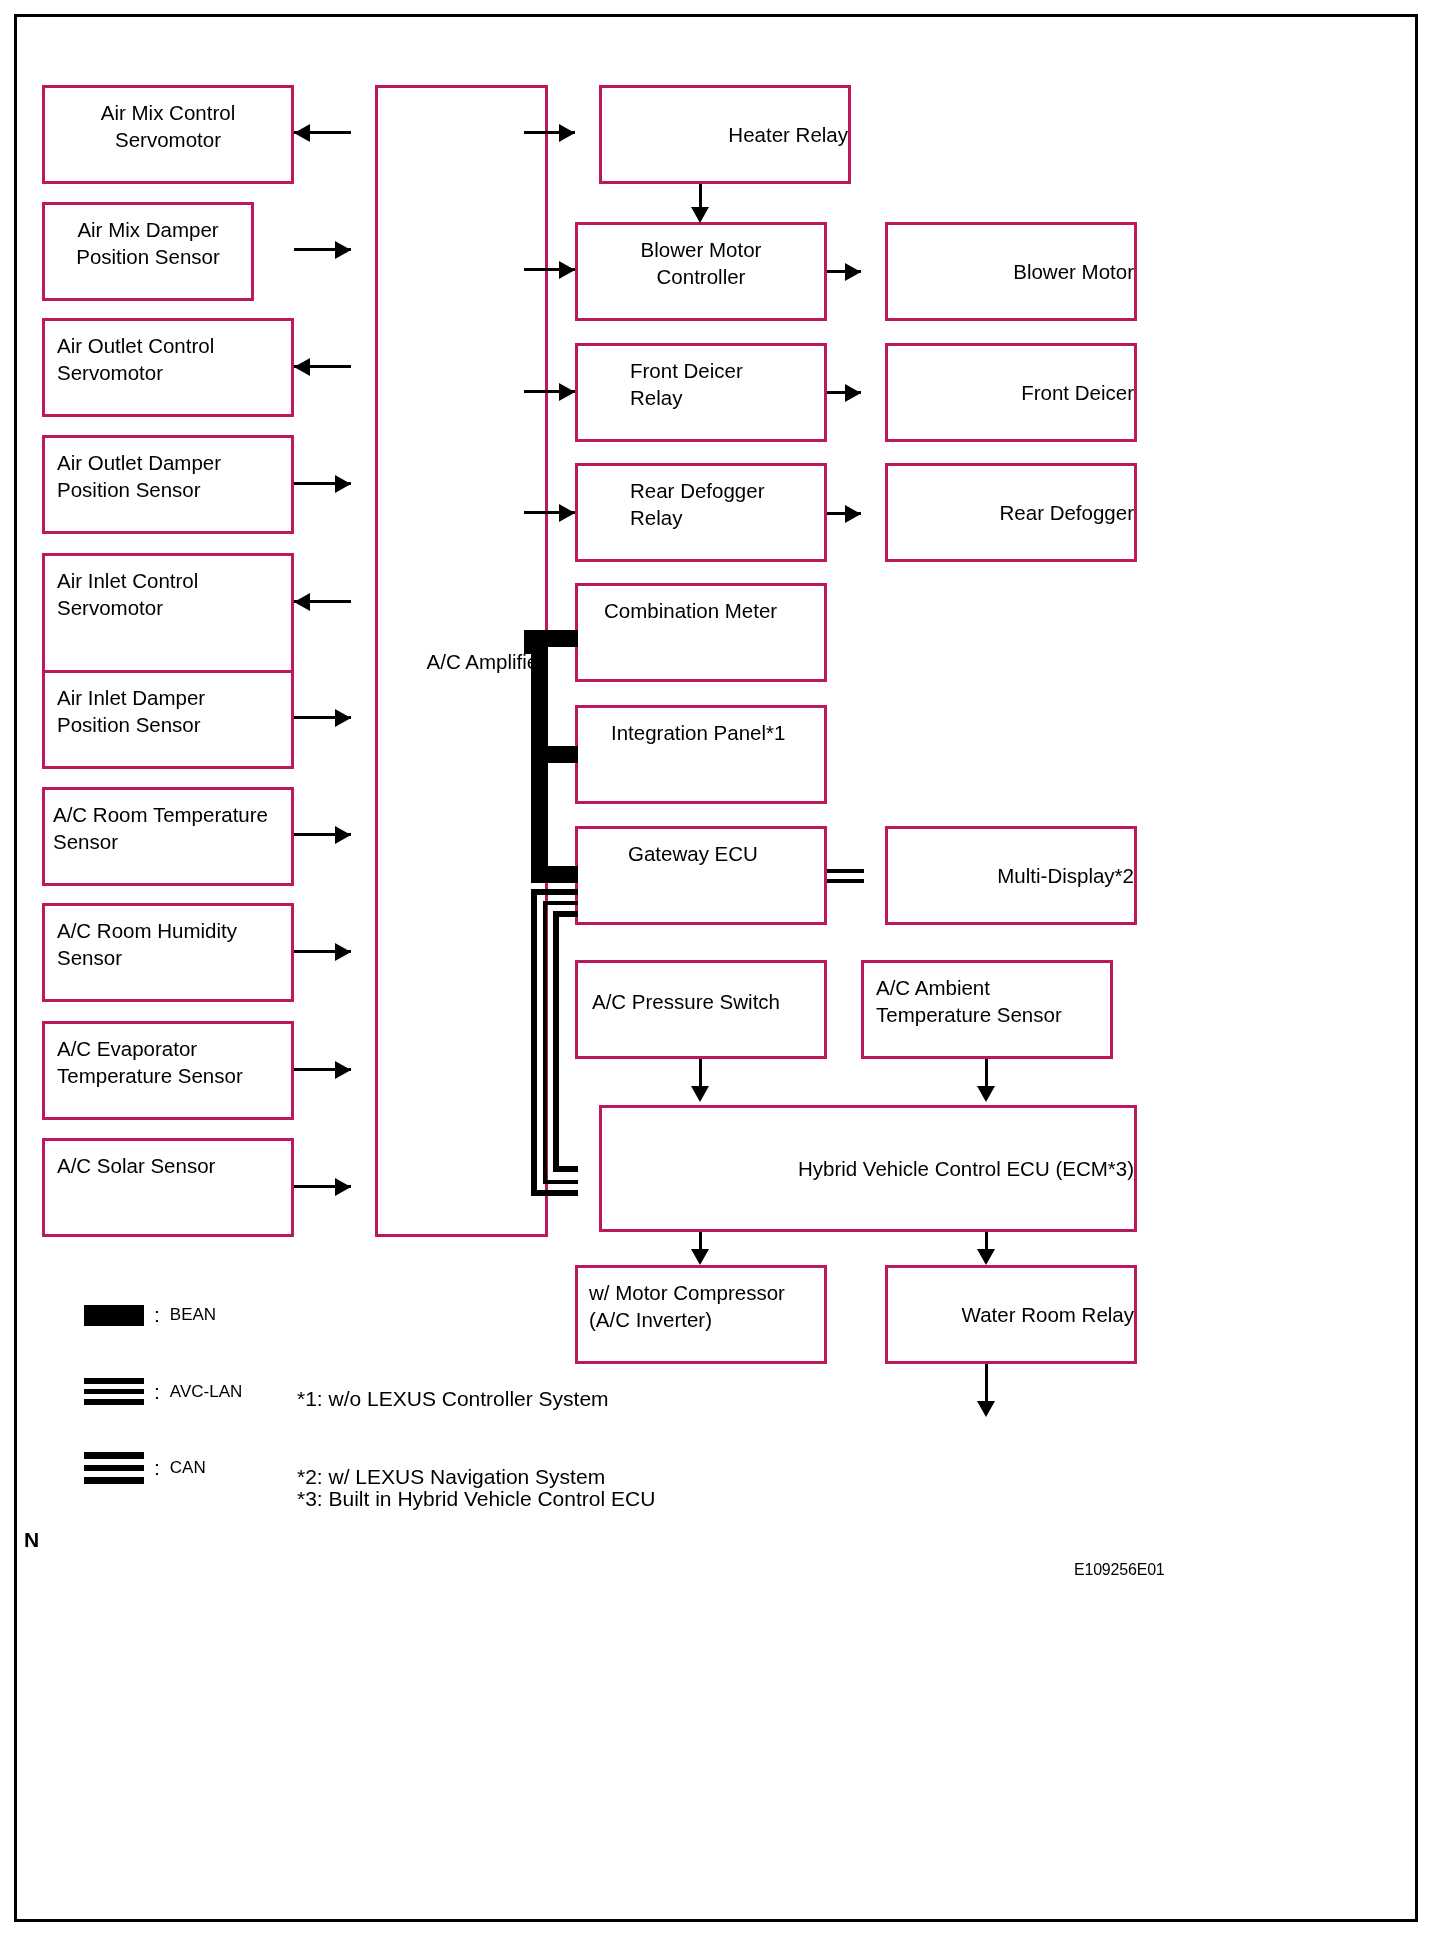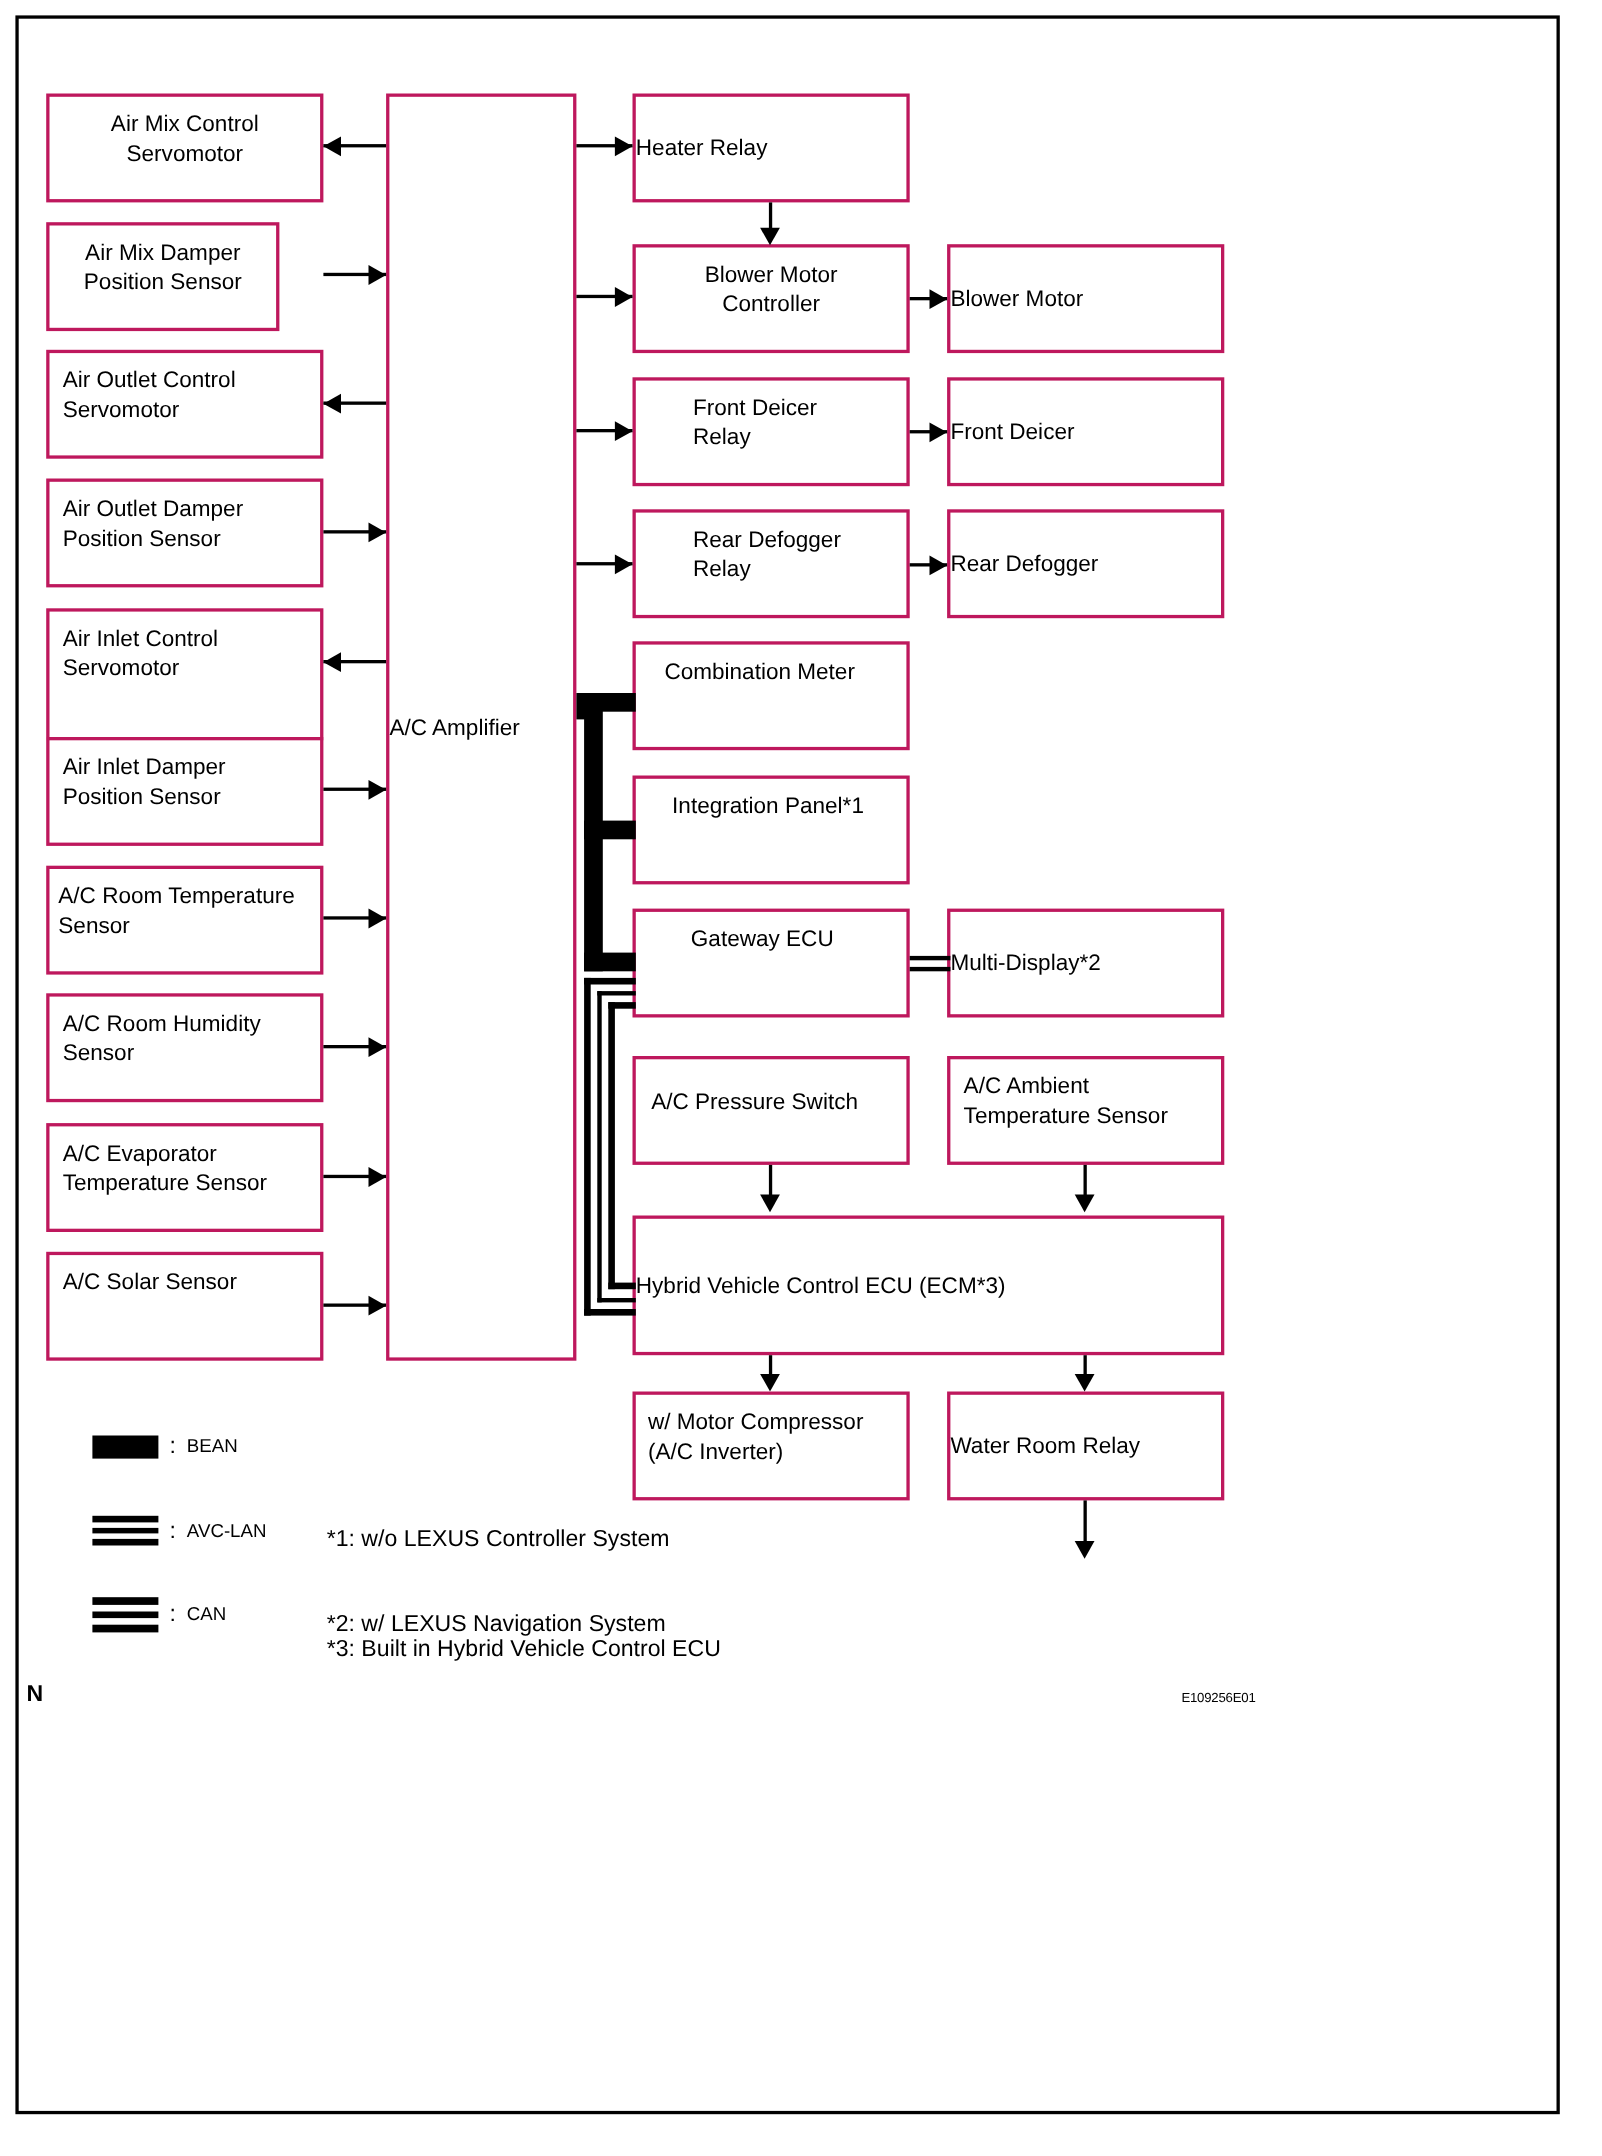--- a/index.html
+++ b/index.html
@@ -5,21 +5,21 @@
   html,body{margin:0;padding:0;background:#fff;}
   body{font-family:"Liberation Sans",sans-serif;}
   #page{position:relative;width:1456px;height:1960px;background:#fff;overflow:hidden;}
   #frame{position:absolute;left:14px;top:14px;width:1404px;height:1908px;border:3px solid #000;box-sizing:border-box;}
 
   .box{position:absolute;border:3px solid #be185d;box-sizing:border-box;background:#fff;}
   .box .lbl{display:block;font-size:20.5px;line-height:27px;color:#000;white-space:pre-line;}
   .box.center .lbl{text-align:center;}
   .box.tl{padding:11px 0 0 12px;}
   .box.tc{padding:11px 12px 0 12px;text-align:center;}
-  .box.mid{display:flex;align-items:center;justify-content:flex-start;}
+  .box.mid{display:flex;align-items:center;justify-content:flex-end;margin-left:24px;}
 
   
   .ln{position:absolute;background:#000;}
   .hline{height:3px;}
   .vline{width:3px;}
 
   .arrowR{position:absolute;width:0;height:0;border-top:9px solid transparent;border-bottom:9px solid transparent;border-left:16px solid #000;}
   .arrowL{position:absolute;width:0;height:0;border-top:9px solid transparent;border-bottom:9px solid transparent;border-right:16px solid #000;}
   .arrowD{position:absolute;width:0;height:0;border-left:9px solid transparent;border-right:9px solid transparent;border-top:16px solid #000;}
 
@@ -31,21 +31,21 @@
   
   .legend-row{position:absolute;display:flex;align-items:center;}
   .legend-colon{font-size:21px;margin:0 10px 0 10px;}
   .legend-text{font-size:17px;}
   .sw-bean{width:60px;height:21px;background:#000;}
   .sw-stack{width:60px;display:flex;flex-direction:column;}
   .sw-stack .bar{width:60px;background:#000;}
 
   .note{position:absolute;font-size:21px;color:#000;white-space:nowrap;}
   .corner-n{position:absolute;font-size:21px;font-weight:bold;color:#000;}
-  .figcode{position:absolute;font-size:12px;color:#000;letter-spacing:-0.2px;}
+  .figcode{position:absolute;font-size:16px;color:#000;letter-spacing:-0.2px;margin-top:25px;}
 </style>
 </head>
 <body>
 
 <div id="page">
   <div id="frame"></div>
 
   <div class="box tc center" style="left:42px;top:85px;width:252px;height:99px;">
     <span class="lbl">Air Mix Control
 Servomotor</span>

